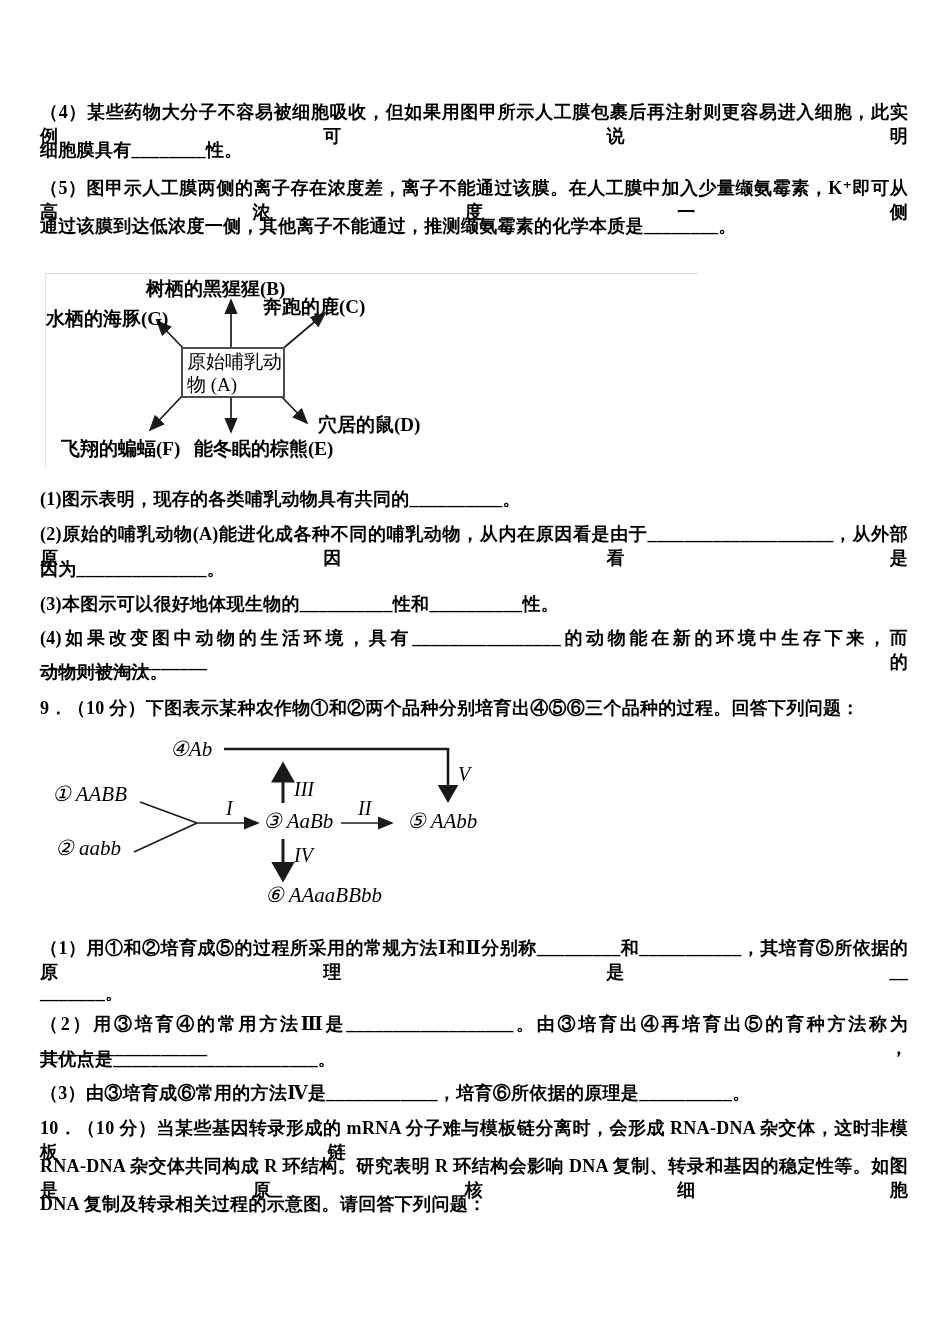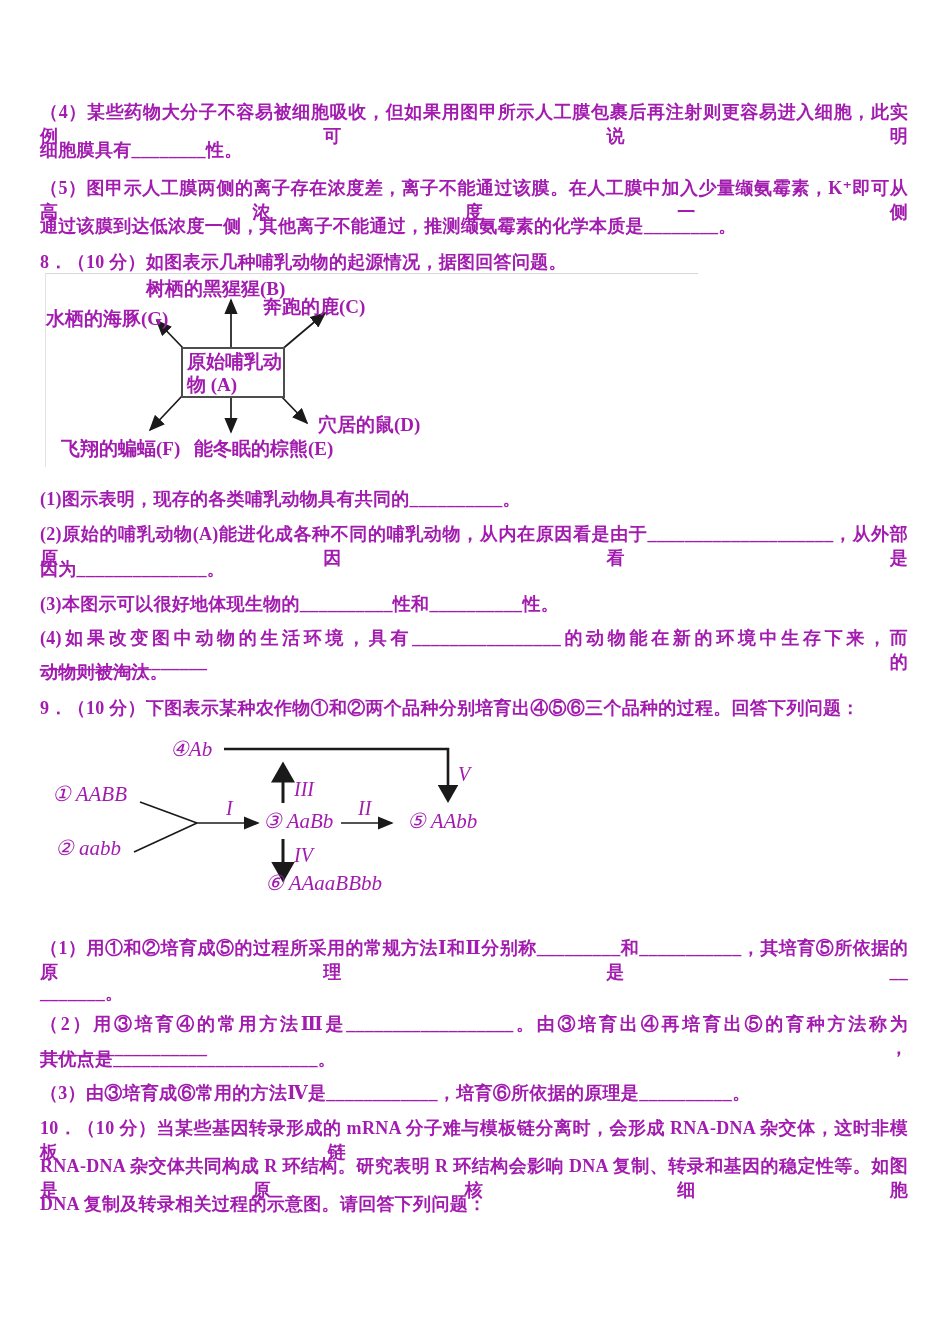--- a/index.html
+++ b/index.html
@@ -1,21 +1,21 @@
 <!DOCTYPE html>
 <html><head>
 <meta charset="utf-8">
 <style>
   html,body{margin:0;padding:0;background:#888;}
   .page{
     position:relative;
     width:950px;height:1344px;
     background:#ffffff;
     font-family:"Liberation Serif","DejaVu Serif",serif;
-    color:#a21caf;
+    color:#000000;
     overflow:hidden;
   }
   .ln{
     position:absolute;
     left:40px;width:868px;
     font-size:18px;font-weight:700;
     line-height:24px;
     white-space:nowrap;
     letter-spacing:0.3px;
   }
@@ -29,21 +29,21 @@
     position:absolute;left:45px;top:273px;width:620px;height:193px;
     border-top:1px solid #d8d8d8;border-left:1px solid #e2e2e2;padding-left:32px;
   }
   .diagram8 svg,.diagram9 svg{position:absolute;left:0;top:0;}
   .d8label{
     position:absolute;font-size:19px;font-weight:700;white-space:nowrap;
   }
   .d8box{
     position:absolute;left:135px;top:73px;width:96px;height:46px;
     border:2px solid #4d4d4d;background:#fff;
-    font-size:19px;font-weight:700;line-height:23px;
+    font-size:19px;font-weight:400;line-height:23px;
     padding:1px 0 0 4px;
   }
   
   .diagram9{
     position:absolute;left:50px;top:737px;width:490px;height:182px;font-style:italic;
   }
   .d9text{
     position:absolute;font-size:21px;font-weight:400;white-space:nowrap;
     font-family:"Liberation Serif","DejaVu Serif",serif;
   }
@@ -56,21 +56,20 @@
 </head>
 <body>
 
 <div class="page">
 
   <div class="ln full" style="top:100px">（4）某些药物大分子不容易被细胞吸收，但如果用图甲所示人工膜包裹后再注射则更容易进入细胞，此实例可说明</div>
   <div class="ln" style="top:138px">细胞膜具有________性。</div>
   <div class="ln full" style="top:176px">（5）图甲示人工膜两侧的离子存在浓度差，离子不能通过该膜。在人工膜中加入少量缬氨霉素，K⁺即可从高浓度一侧</div>
   <div class="ln" style="top:214px">通过该膜到达低浓度一侧，其他离子不能通过，推测缬氨霉素的化学本质是________。</div>
 
-  <div class="ln" style="top:250px">8．（10 分）如图表示几种哺乳动物的起源情况，据图回答问题。</div>
 
   <div class="diagram8">
     <svg width="620" height="193" viewBox="0 0 620 193">
       <defs>
         <marker id="arr" markerWidth="10" markerHeight="8" refX="8.5" refY="4" orient="auto">
           <path d="M0,0 L9.5,4 L0,8 z" fill="#1a1a1a"></path>
         </marker>
       </defs>
       <line x1="185" y1="73" x2="185" y2="26" stroke-width="1.7" marker-end="url(#arr)"></line>
       <line x1="137" y1="74" x2="111" y2="47" stroke-width="1.7" marker-end="url(#arr)"></line>
@@ -121,21 +120,21 @@
 
       <line x1="291" y1="86" x2="342" y2="86" stroke-width="1.7" marker-end="url(#arr2)"></line>
 
       <line x1="233" y1="102" x2="233" y2="141" stroke-width="3" marker-end="url(#arr3)"></line>
     </svg>
     <div class="d9text" style="left:120px;top:0px">④Ab</div>
     <div class="d9text" style="left:2px;top:45px">① AABB</div>
     <div class="d9text" style="left:5px;top:99px">② aabb</div>
     <div class="d9text" style="left:213px;top:72px">③ AaBb</div>
     <div class="d9text" style="left:357px;top:72px">⑤ AAbb</div>
-    <div class="d9text" style="left:215px;top:134px">⑥ AAaaBBbb</div>
+    <div class="d9text" style="left:215px;top:146px">⑥ AAaaBBbb</div>
     <div class="d9step" style="left:176px;top:60px">I</div>
     <div class="d9step" style="left:308px;top:60px">II</div>
     <div class="d9step" style="left:244px;top:41px">III</div>
     <div class="d9step" style="left:244px;top:107px">IV</div>
     <div class="d9step" style="left:408px;top:26px">V</div>
   </div>
 
   <div class="ln full" style="top:936px">（1）用①和②培育成⑤的过程所采用的常规方法Ⅰ和Ⅱ分别称_________和___________，其培育⑤所依据的原理是__</div>
   <div class="ln" style="top:981px">_______。</div>
   <div class="ln full" style="top:1012px">（2）用③培育④的常用方法Ⅲ是__________________。由③培育出④再培育出⑤的育种方法称为__________________，</div>

